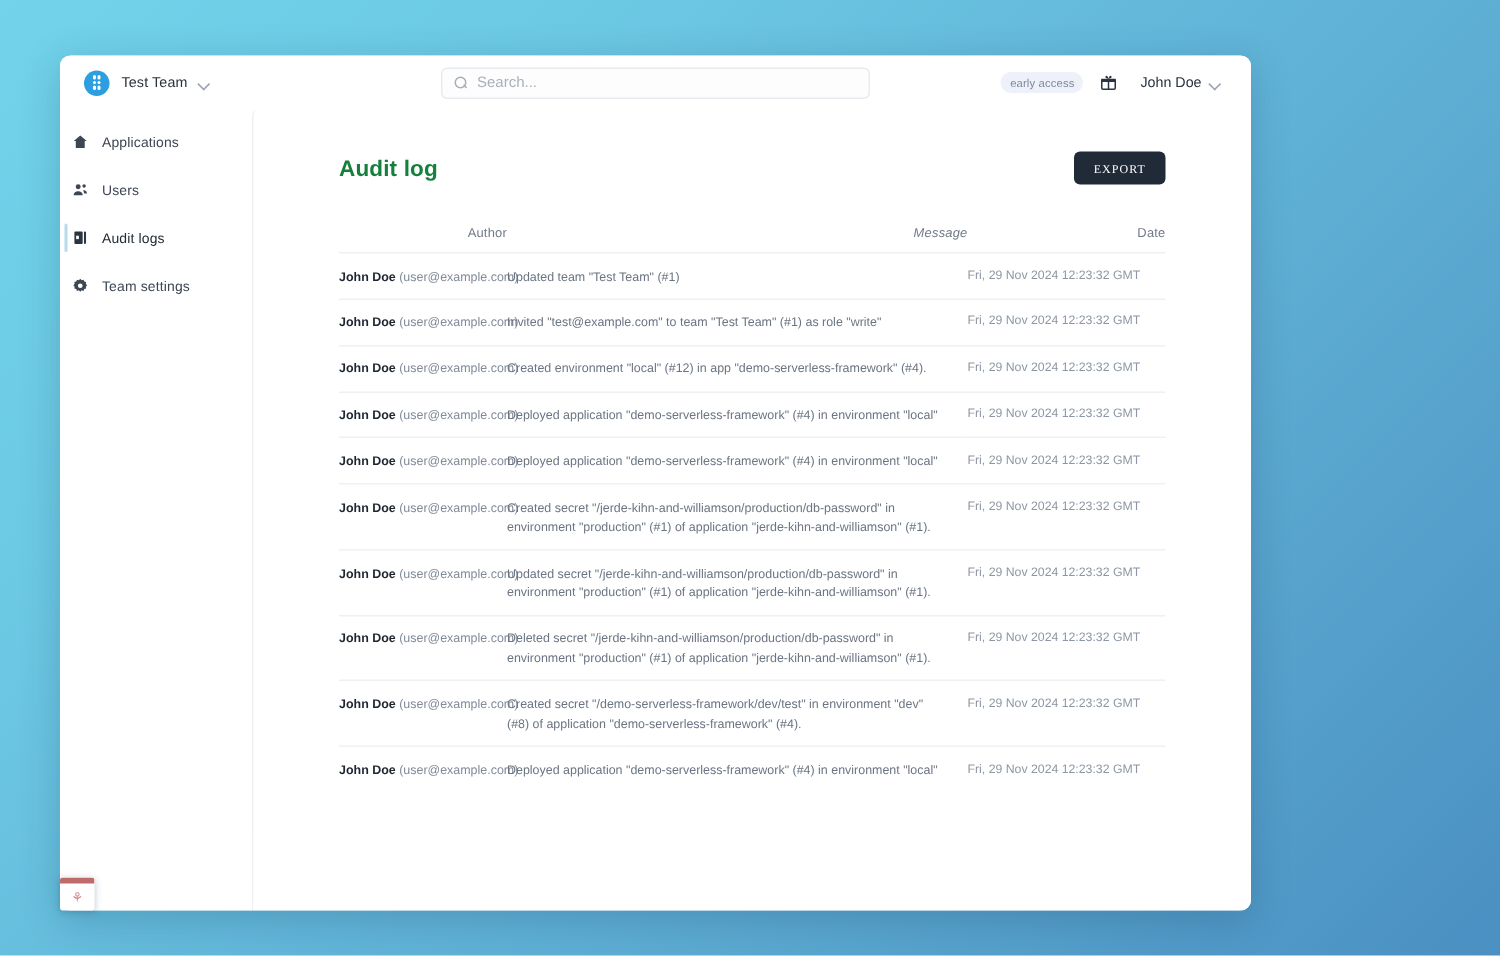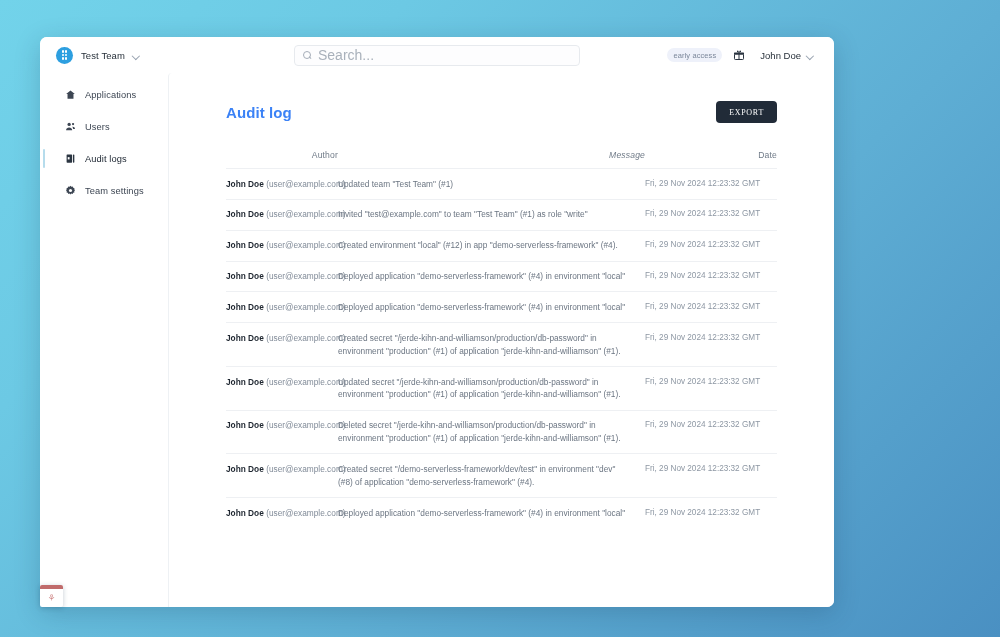--- a/index.html
+++ b/index.html
@@ -78,21 +78,21 @@
     height: 21px;
     border: 1px solid #e7eaee;
     border-radius: 4px;
     background: #fdfdfe;
     display: flex; align-items: center;
     padding: 0 8px;
     gap: 6px;
   }
   .search-box input {
     border: none; outline: none; background: transparent;
-    font-size: 14px; color: #3b4654;
+    font-size: 10px; color: #3b4654;
     font-family: "Liberation Sans", sans-serif;
     width: 100%;
   }
   .search-box input::placeholder { color: #a9b1bb; }
   .mag {
     width: 9px; height: 9px; flex: 0 0 9px; position: relative;
   }
   .mag::before {
     content:""; position:absolute; left:0; top:0;
     width:6.4px; height:6.4px; border:1.1px solid #a6aeb9; border-radius:50%;
@@ -129,21 +129,21 @@
 
   
   #sidebar {
     width: 128px; flex: 0 0 128px;
     background: #ffffff;
     padding-top: 11px;
   }
   .nav-item {
     display: flex; align-items: center; gap: 9px;
     height: 21px;
-    padding-left: 25px;
+    padding-left: 8px;
     margin: 0 0 11px 0;
     position: relative;
     cursor: pointer;
     color: #3d4653;
   }
   .nav-item .ico { width: 11px; height: 11px; flex: 0 0 11px; display:block; }
   .nav-item .label { font-size: 9.3px; letter-spacing: .1px; white-space: nowrap; }
   .nav-item.active::before {
     content:""; position:absolute; left:3px; top:1px;
     width: 2.4px; height: 19px; border-radius: 2px;
@@ -158,21 +158,21 @@
     border-left: 1px solid #eef1f4;
     border-radius: 4px 0 0 0;
     padding: 28px 57px 0 57px;
     min-width: 0;
     overflow: hidden;
   }
   #page-head {
     display:flex; align-items:center; justify-content:space-between;
     margin-bottom: 27px;
   }
-  #page-title { font-size: 15px; font-weight: 600; color: #3b82f6; letter-spacing: .1px;}
+  #page-title { font-size: 15px; font-weight: 600; color: #15803d; letter-spacing: .1px;}
   #export-btn {
     background: #212b38; color: #ffffff;
     font-size: 8px; letter-spacing: .7px;
     border: none; border-radius: 4px;
     padding: 7px 13px 6px;
     cursor: pointer;
     font-family: Liberation Serif, serif;
   }
 
   table { width: 100%; border-collapse: collapse; table-layout: fixed; }

